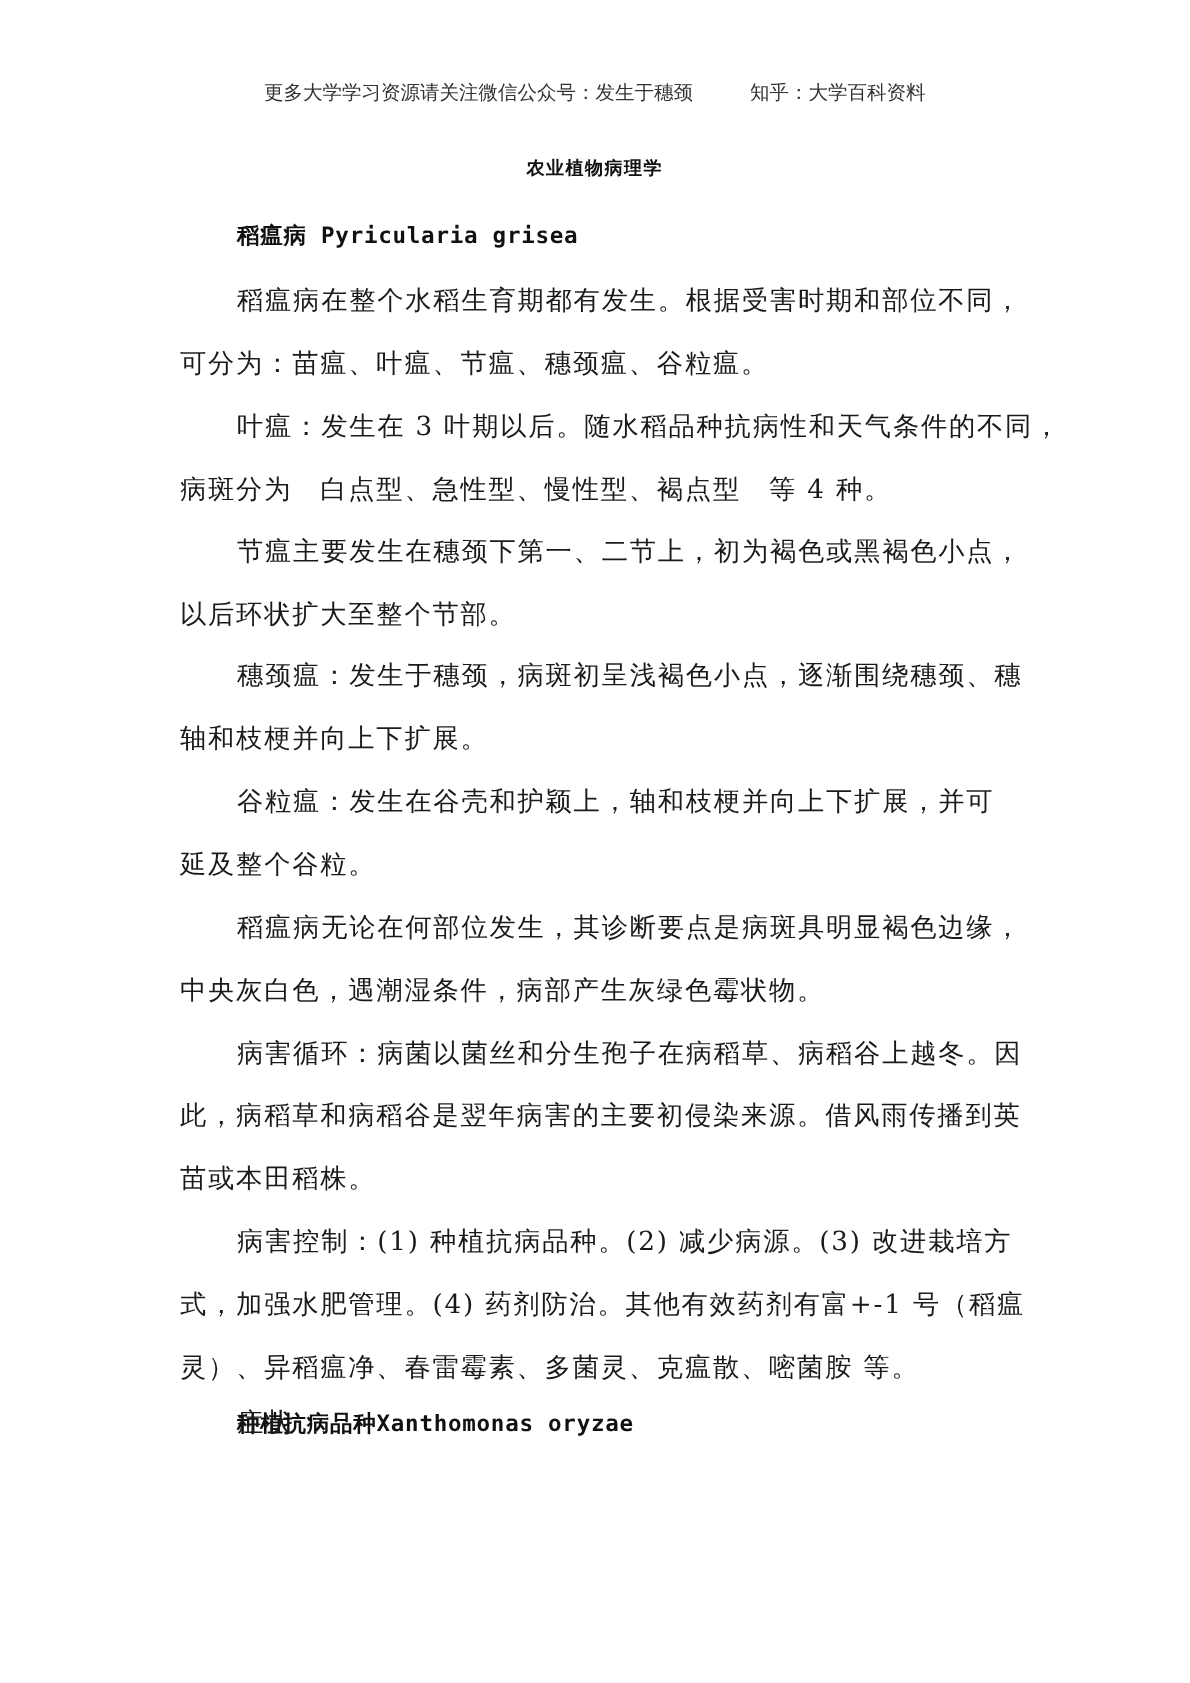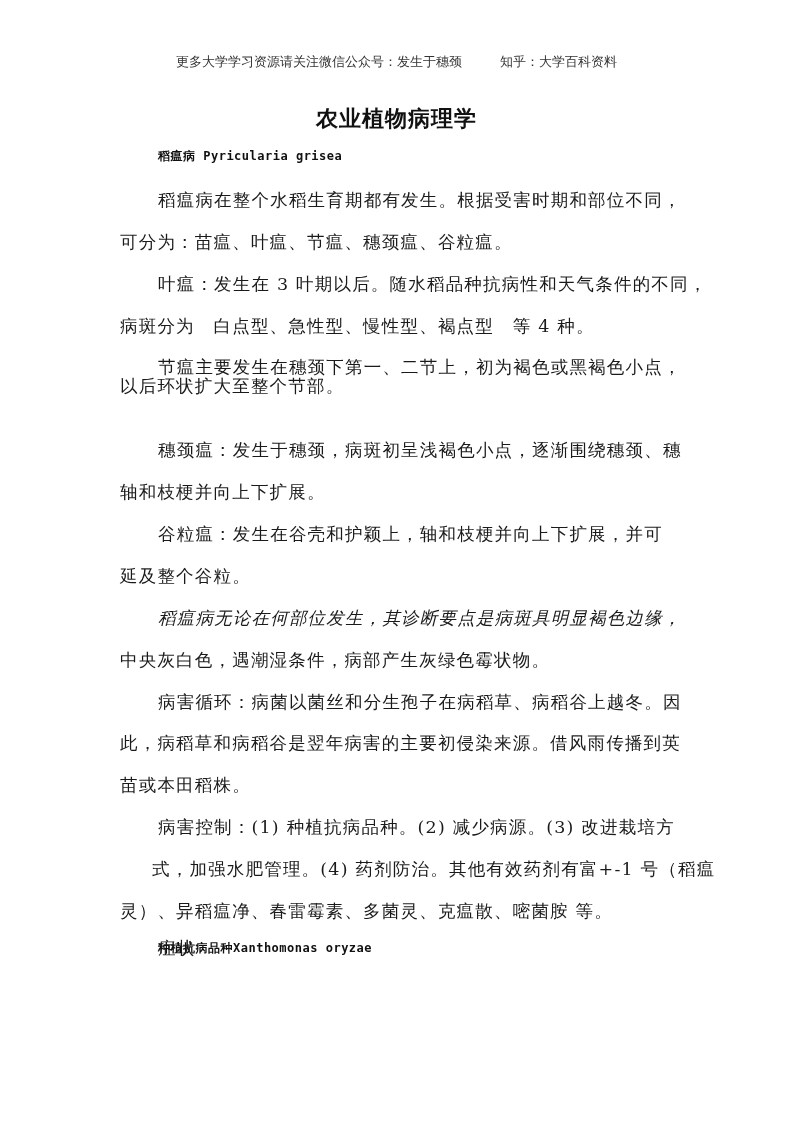--- a/index.html
+++ b/index.html
@@ -2,57 +2,57 @@
 <html><head>
 <meta charset="utf-8">
 <style>
   html, body { margin: 0; padding: 0; background: #ffffff; }
   body { width: 793px; height: 1122px; position: relative; overflow: hidden;
          font-family: "DejaVu Serif", "Liberation Serif", serif; color: #1a1a1a; }
   .header { position: absolute; top: 53px; left: 0; width: 793px; text-align: center;
             font-size: 13px; color: #333; white-space: pre; }
   .header span + span { margin-left: 38px; text-align: center; }
   .title { position: absolute; top: 104px; left: 0; width: 793px; text-align: center;
-           font-size: 22px; font-weight: bold; color: #111; letter-spacing: 1px; }
+           font-size: 12px; font-weight: bold; color: #111; letter-spacing: 1px; }
   .line { position: absolute; left: 120px; width: 560px; font-size: 17.5px;
           white-space: nowrap; letter-spacing: 1.2px; color: #1a1a1a; }
   .indent { left: 158px; }
-  .heading { font-weight: bold; color: #111; font-size: 12px; letter-spacing: 0.5px; }
+  .heading { font-weight: bold; color: #111; font-size: 15px; letter-spacing: 0.5px; }
   .heading .latin { font-family: "DejaVu Sans Mono", "Liberation Mono", monospace; font-weight: bold; }
 </style>
 </head>
 <body>
 
 <div class="header"><span>更多大学学习资源请关注微信公众号：发生于穗颈</span><span>知乎：大学百科资料</span></div>
 
 <div class="title">农业植物病理学</div>
 
 <div class="line indent heading" style="top:148px;"><span>稻瘟病</span><span class="latin"> Pyricularia grisea</span></div>
 
 <div class="line indent" style="top:188px;">稻瘟病在整个水稻生育期都有发生。根据受害时期和部位不同，</div>
 <div class="line" style="top:230px;">可分为：苗瘟、叶瘟、节瘟、穗颈瘟、谷粒瘟。</div>
 
 <div class="line indent" style="top:272px;">叶瘟：发生在 3 叶期以后。随水稻品种抗病性和天气条件的不同，</div>
 <div class="line" style="top:314px;">病斑分为　白点型、急性型、慢性型、褐点型　等 4 种。</div>
 
 <div class="line indent" style="top:355px;">节瘟主要发生在穗颈下第一、二节上，初为褐色或黑褐色小点，</div>
-<div class="line" style="top:374px;">以后环状扩大至整个节部。</div>
+<div class="line" style="top:397px;">以后环状扩大至整个节部。</div>
 
 <div class="line indent" style="top:438px;">穗颈瘟：发生于穗颈，病斑初呈浅褐色小点，逐渐围绕穗颈、穗</div>
 <div class="line" style="top:480px;">轴和枝梗并向上下扩展。</div>
 
 <div class="line indent" style="top:522px;">谷粒瘟：发生在谷壳和护颖上，轴和枝梗并向上下扩展，并可</div>
 <div class="line" style="top:564px;">延及整个谷粒。</div>
 
-<div class="line indent" style="top:606px;font-style:italic;">稻瘟病无论在何部位发生，其诊断要点是病斑具明显褐色边缘，</div>
+<div class="line indent" style="top:606px;">稻瘟病无论在何部位发生，其诊断要点是病斑具明显褐色边缘，</div>
 <div class="line" style="top:648px;">中央灰白色，遇潮湿条件，病部产生灰绿色霉状物。</div>
 
 <div class="line indent" style="top:690px;">病害循环：病菌以菌丝和分生孢子在病稻草、病稻谷上越冬。因</div>
 <div class="line" style="top:731px;">此，病稻草和病稻谷是翌年病害的主要初侵染来源。借风雨传播到英</div>
 <div class="line" style="top:773px;">苗或本田稻株。</div>
 
 <div class="line indent" style="top:815px;">病害控制：(1) 种植抗病品种。(2) 减少病源。(3) 改进栽培方</div>
-<div class="line" style="top:857px;margin-left:32px;">式，加强水肥管理。(4) 药剂防治。其他有效药剂有富+-1 号（稻瘟</div>
+<div class="line" style="top:857px;">式，加强水肥管理。(4) 药剂防治。其他有效药剂有富+-1 号（稻瘟</div>
 <div class="line" style="top:899px;">灵）、异稻瘟净、春雷霉素、多菌灵、克瘟散、嘧菌胺 等。</div>
 
 <div class="line indent heading" style="top:940px;"><span>种植抗病品种</span><span class="latin">Xanthomonas oryzae</span></div>
 
 <div class="line indent" style="top:936px;">症状</div>
 
 </body></html>

